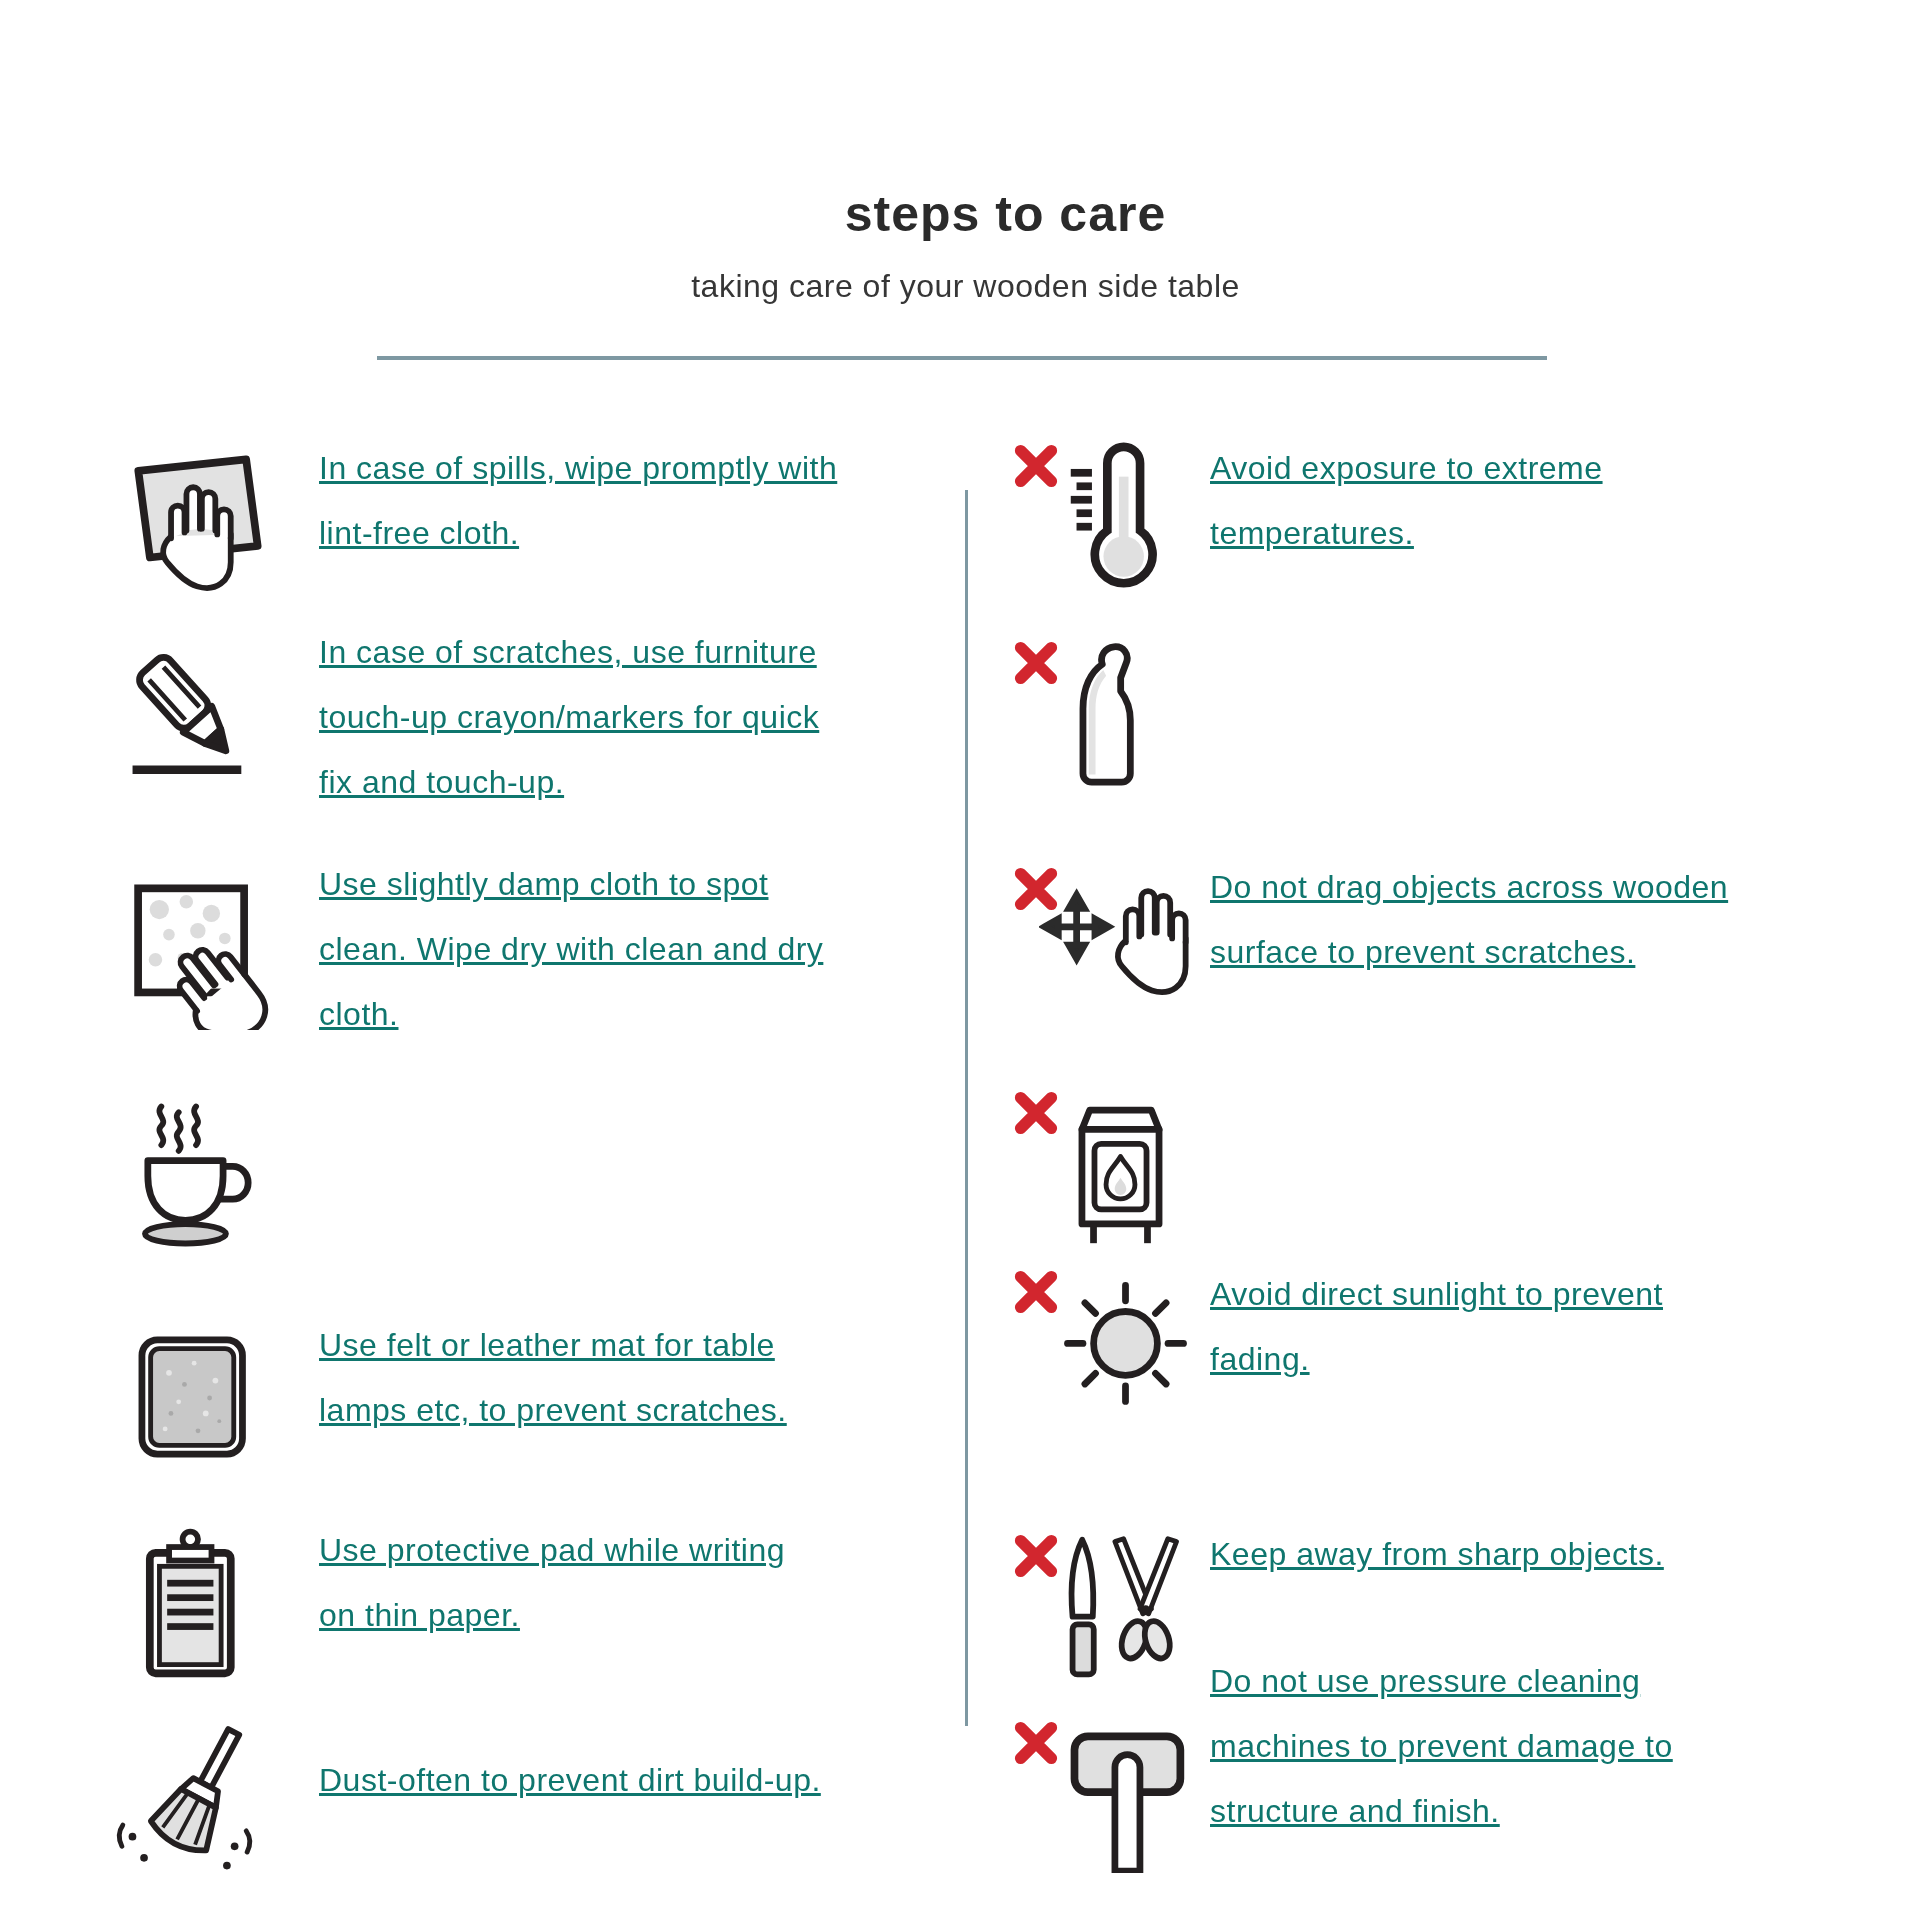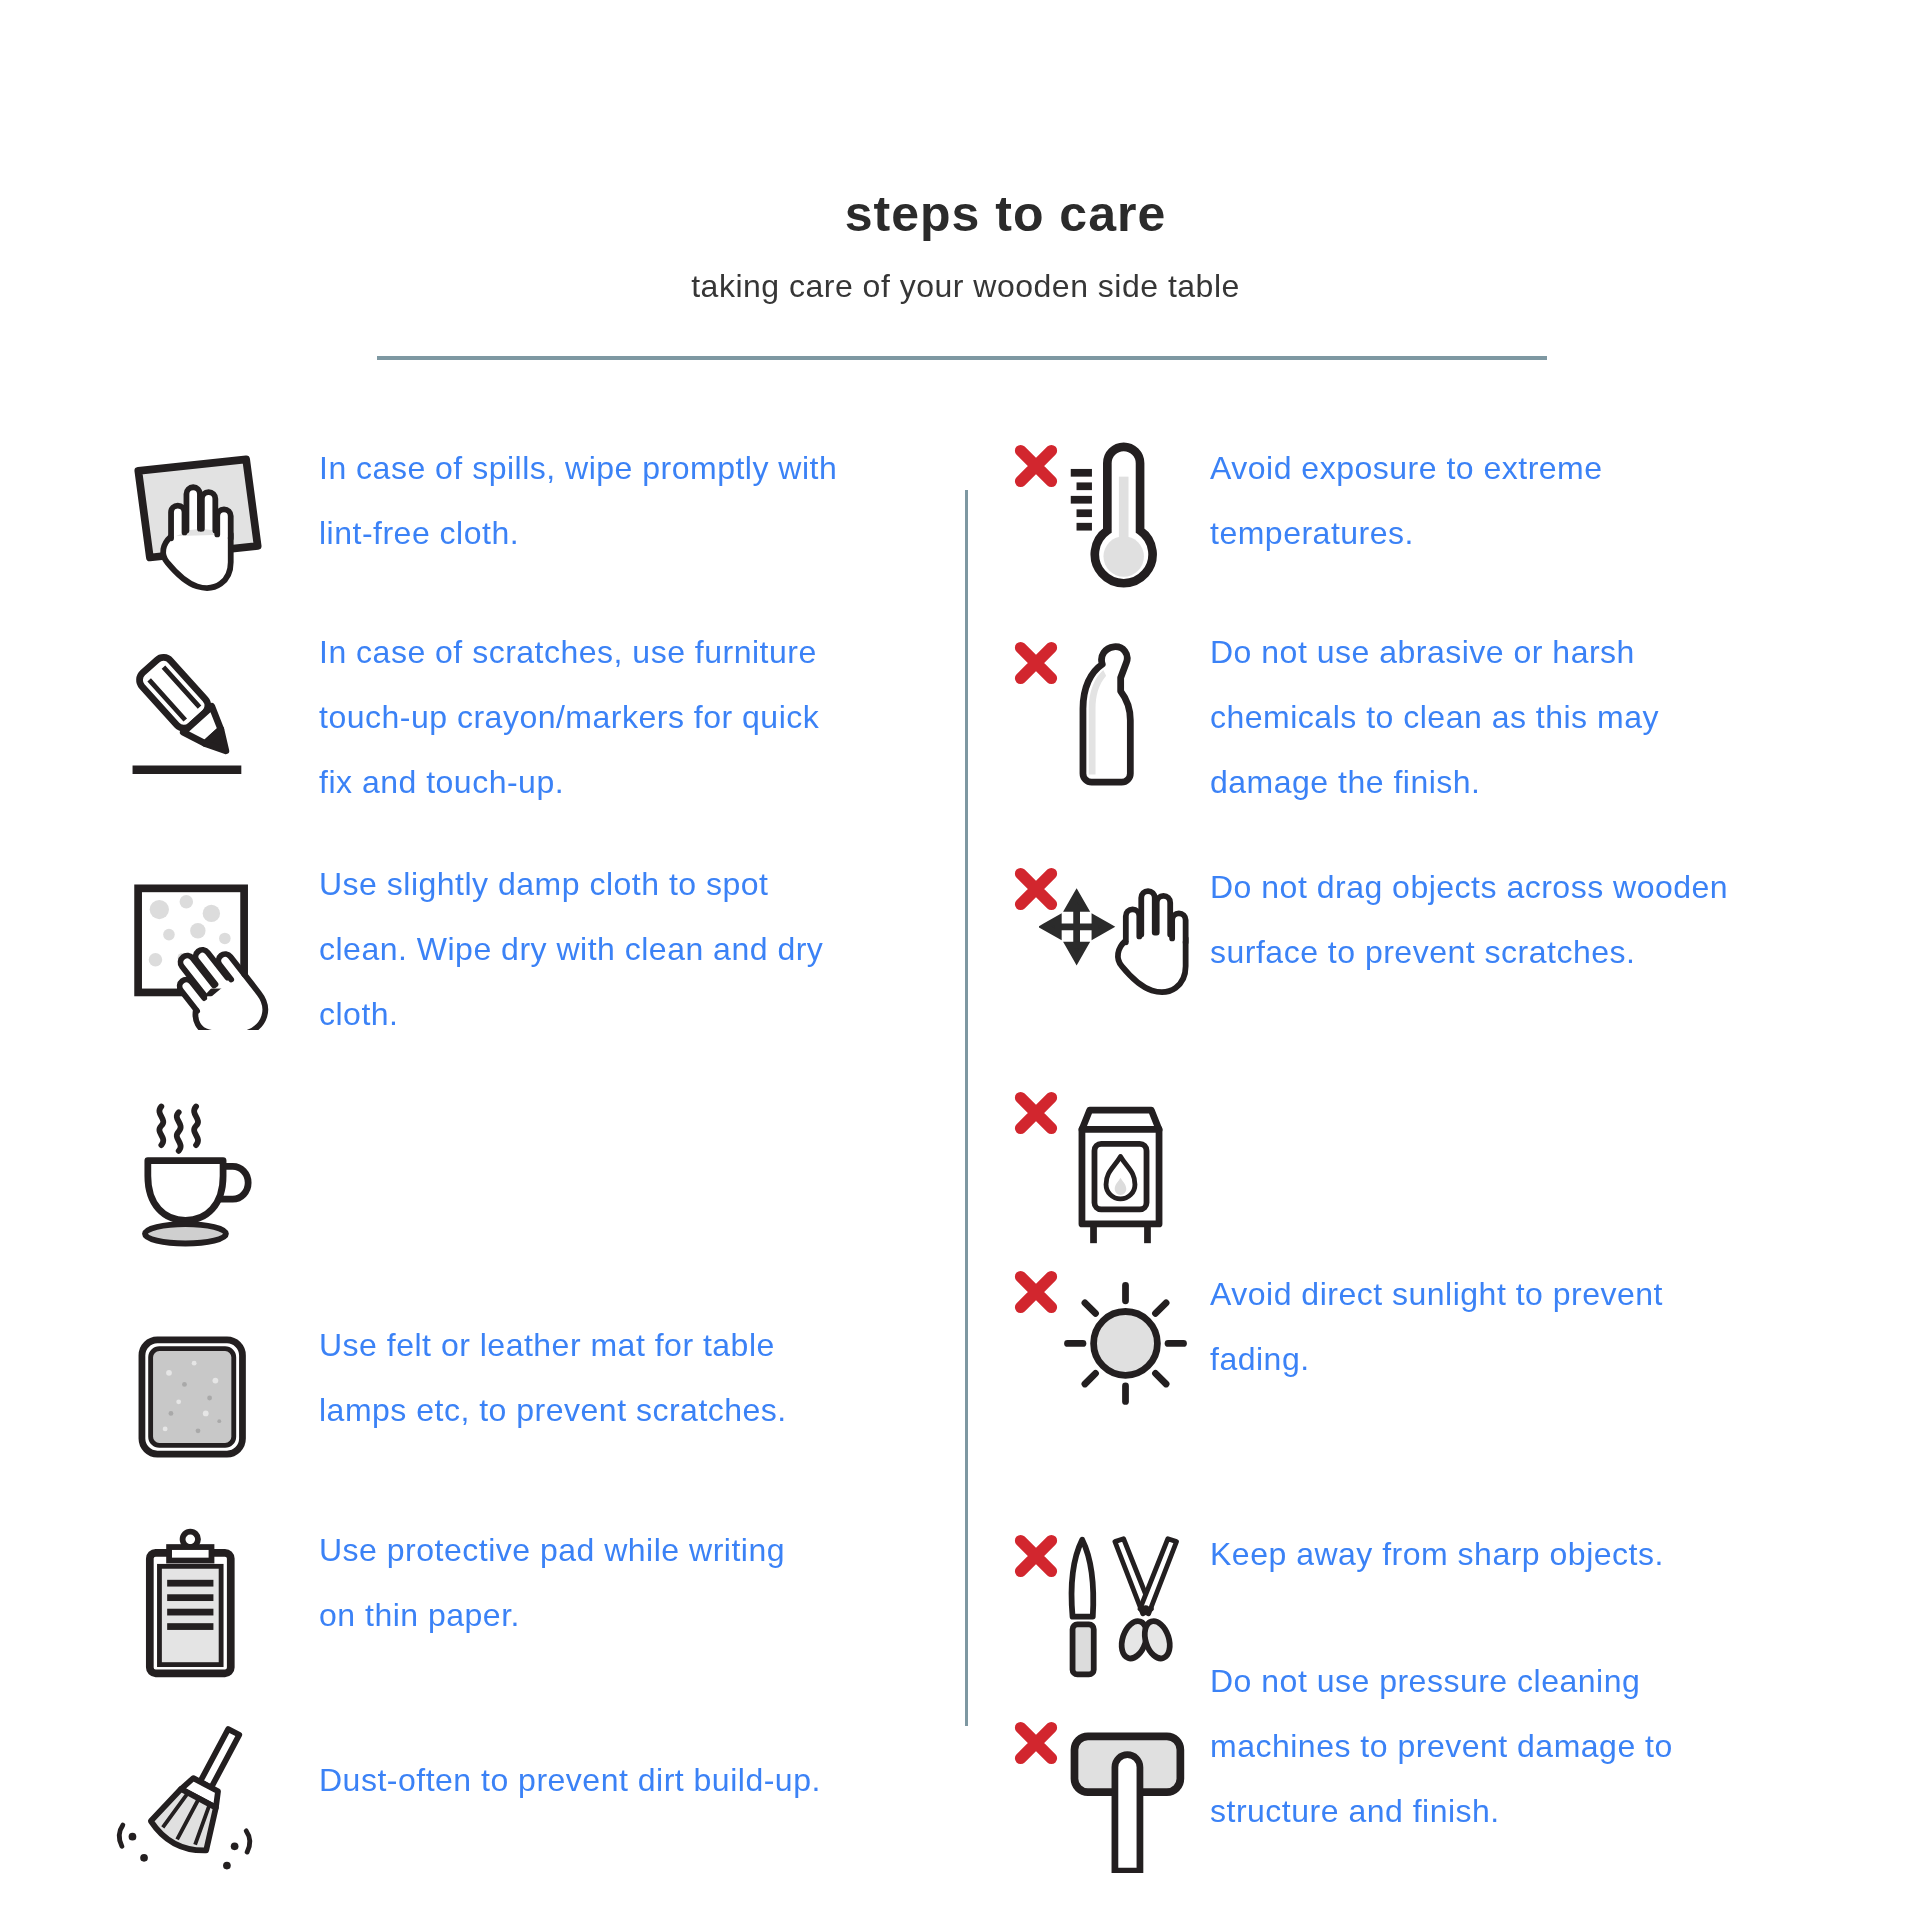--- a/index.html
+++ b/index.html
@@ -12,22 +12,22 @@
   .h-divider{position:absolute;top:356px;left:377px;width:1170px;height:3.9px;background:#7e98a2;}
   .v-divider{position:absolute;top:490px;left:965px;width:2.9px;height:1236px;background:#7e98a2;}
   .row{position:absolute;display:flex;align-items:flex-start;}
   .row.left{left:111px;}
   .row.right{left:1012px;}
   .icon-box{position:relative;flex:none;}
   .row.left  .icon-box{width:208px;}
   .row.right .icon-box{width:198px;}
   .row.right .main-icon{margin-left:41px;}
   .x-mark{position:absolute;left:0;top:0;}
-  .item-text{font-size:32px;line-height:65px;color:#3b82f6;letter-spacing:0.5px;
-             white-space:pre-line;margin:0;}
+  .item-text{font-size:32px;line-height:65px;color:#0f766e;letter-spacing:0.5px;
+             white-space:pre-line;margin:0;text-decoration:underline;}
   .row.left  .item-text{width:657px;}
   .row.right .item-text{width:628px;}
   .hidden-defs{position:absolute;width:0;height:0;overflow:hidden;}
 </style>
 </head>
 <body>
 
 <div class="canvas">
 
   <svg class="hidden-defs" aria-hidden="true">
@@ -209,23 +209,20 @@
   <div class="row right" style="top:620px">
     <div class="icon-box" style="margin-top:19.3px">
       <svg class="x-mark" width="48" height="48" viewBox="0 0 50 50">
           <use href="#x-shape"></use>
         </svg>
       <svg class="main-icon" width="116" height="150" viewBox="0 0 120 155">
         <path d="M40 148 a9 9 0 0 1 -9 -9 V72 c0 -22 8 -38 20 -46 c-3 -9 3 -17 12 -18 c10 -1 16 8 13 16 l-6 16 v14 c7 9 10 19 10 30 v55 a9 9 0 0 1 -9 9 z" fill="#ffffff" stroke="#231f20" stroke-width="7" stroke-linejoin="round"></path>
         <path d="M37 140 V72 c0 -18 6 -32 15 -40 l3 6 c-8 9 -11 21 -11 34 v68 z" fill="#e3e3e3"></path>
       </svg>
     </div>
-    <p class="item-text">Do not use abrasive or harsh
-chemicals to clean as this may
-damage the finish.</p>
   </div>
 
   <div class="row right" style="top:855px">
     <div class="icon-box" style="margin-top:9.7px">
       <svg class="x-mark" width="48" height="48" viewBox="0 0 50 50">
           <use href="#x-shape"></use>
         </svg>
       <svg class="main-icon" width="164" height="140" viewBox="0 0 170 145" style="margin-left:27px">
         <g stroke="#2b2b2b" stroke-width="7" fill="#2b2b2b" stroke-linecap="round">
           <line x1="14" y1="64" x2="64" y2="64"></line>

